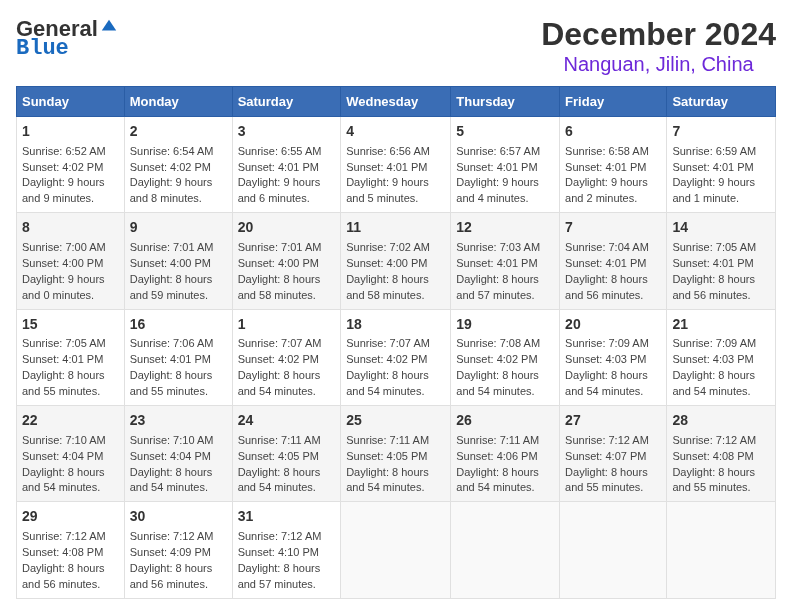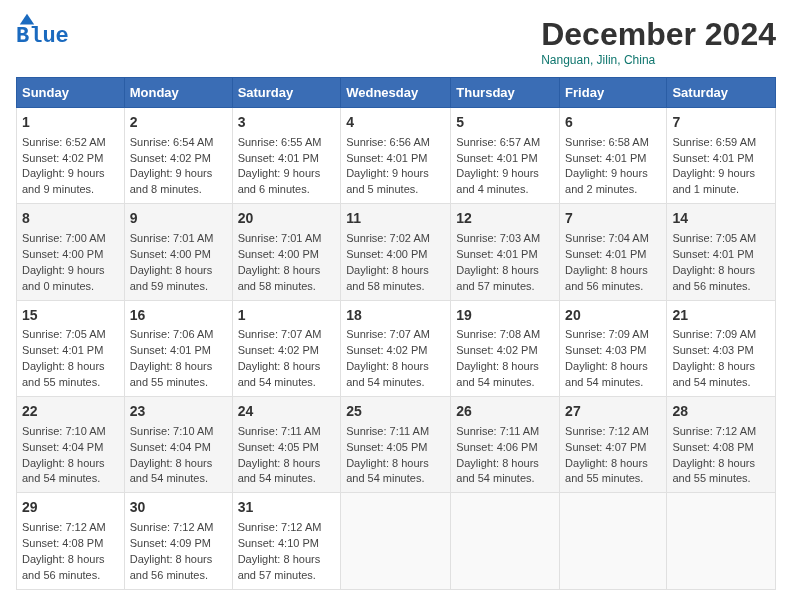--- a/index.html
+++ b/index.html
@@ -29,30 +29,30 @@
       color: #333;
     }
     .logo-general { color: #333; font-weight: bold; }
     .logo-icon {
       width: 18px;
       height: 18px;
       margin-left: 2px;
       margin-top: -4px;
     }
     .title-block {
-      text-align: left;
+      text-align: center;
     }
     .month-title {
       font-size: 32px;
       font-weight: bold;
       color: #333;
     }
     .location {
-      font-size: 12px;
-      color: #0f766e;
+      font-size: 20px;
+      color: #6d28d9;
     }
     .calendar {
       width: 100%;
       border-collapse: collapse;
       font-size: 11px;
     }
     .calendar thead tr {
       background: #3a6db5;
       color: #fff;
     }
@@ -95,20 +95,21 @@
     .empty-cell {
       background: #f9f9f9;
     }
   </style>
 </head>
 <body>
 
 <div class="header">
   <div class="logo">
     <div class="logo-text">
+      <span class="logo-general">General</span>
       <svg class="logo-icon" viewBox="0 0 20 20">
         <polygon points="10,2 18,14 2,14" fill="#1a6abf"></polygon>
       </svg>
     </div>
     <div style="color:#1a6abf; font-size:22px; font-weight:bold; margin-top:-6px;font-family:Liberation Mono, monospace;">Blue</div>
   </div>
   <div class="title-block">
     <div class="month-title">December 2024</div>
     <div class="location">Nanguan, Jilin, China</div>
   </div>

